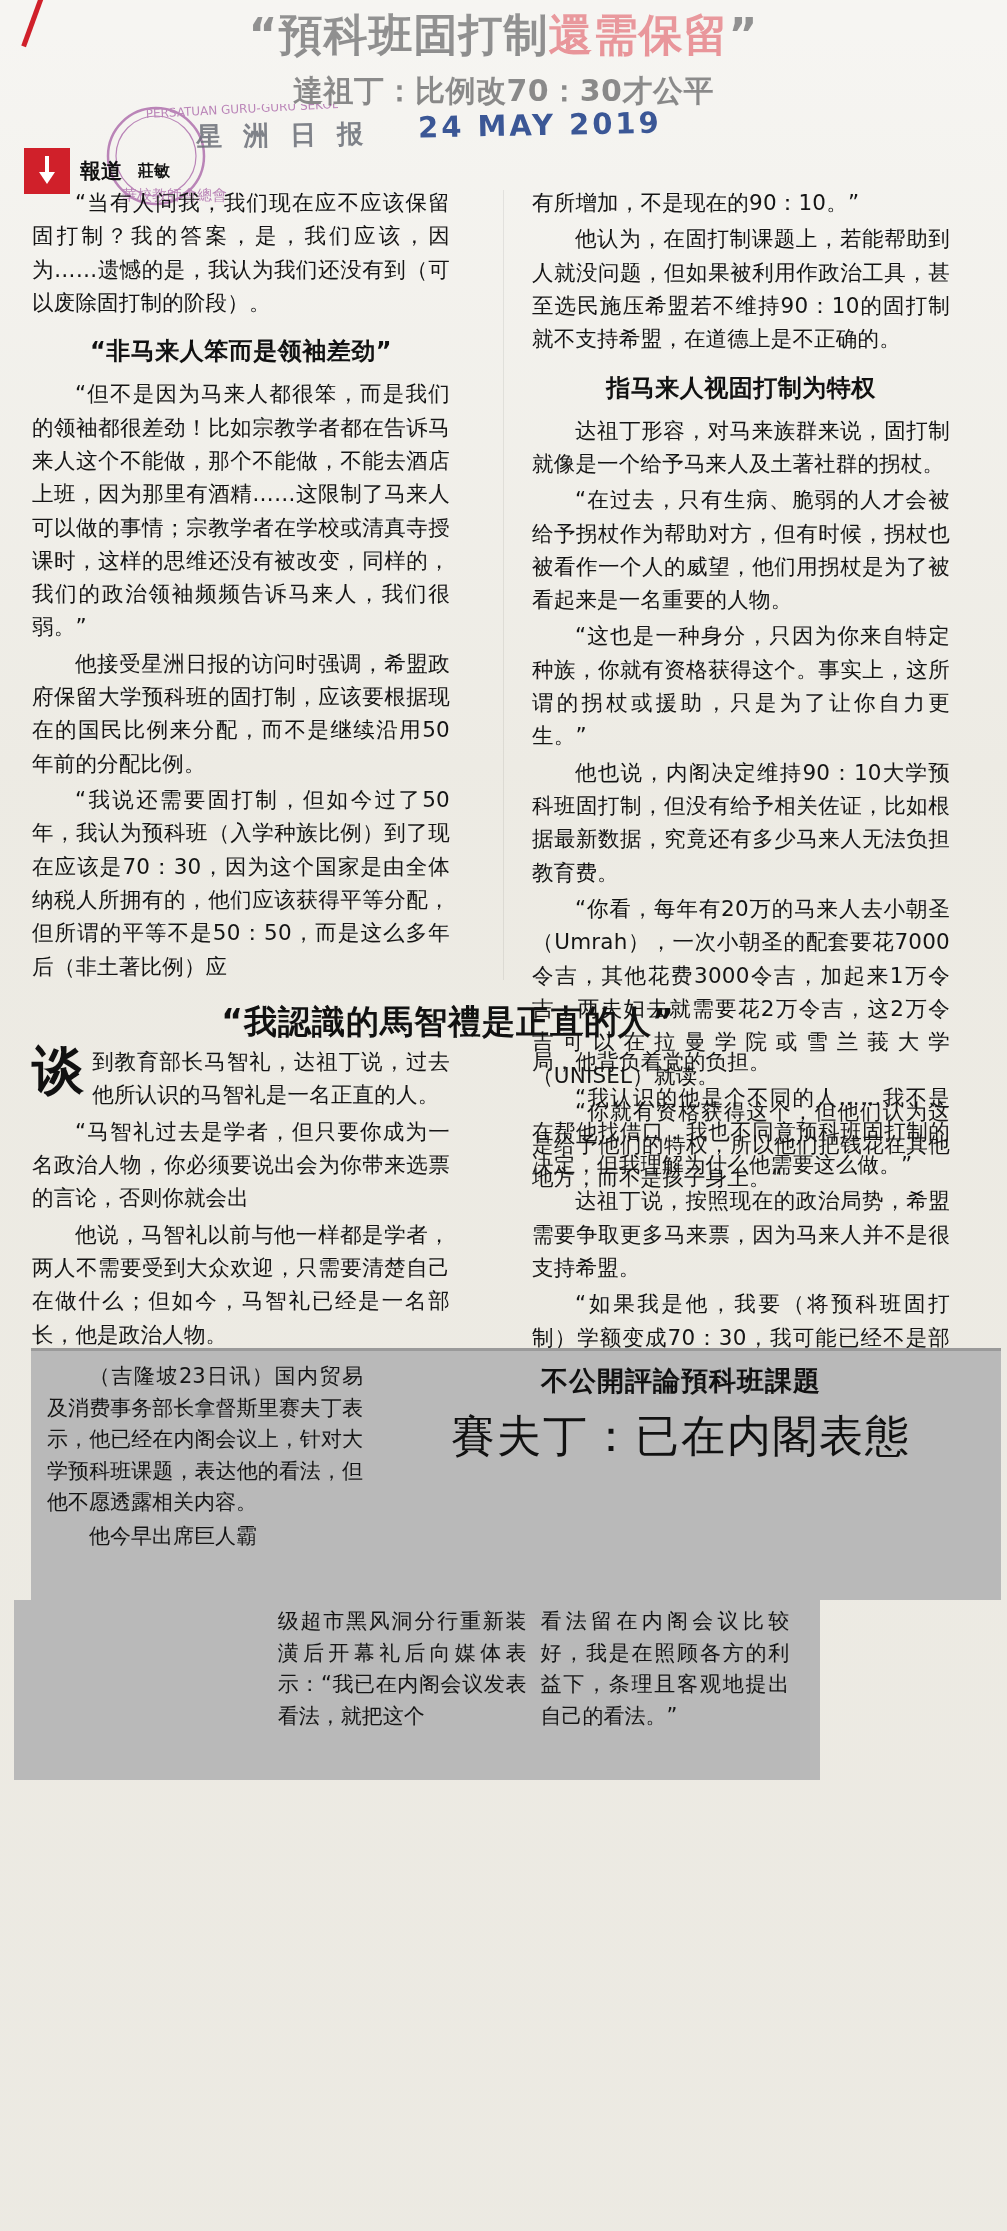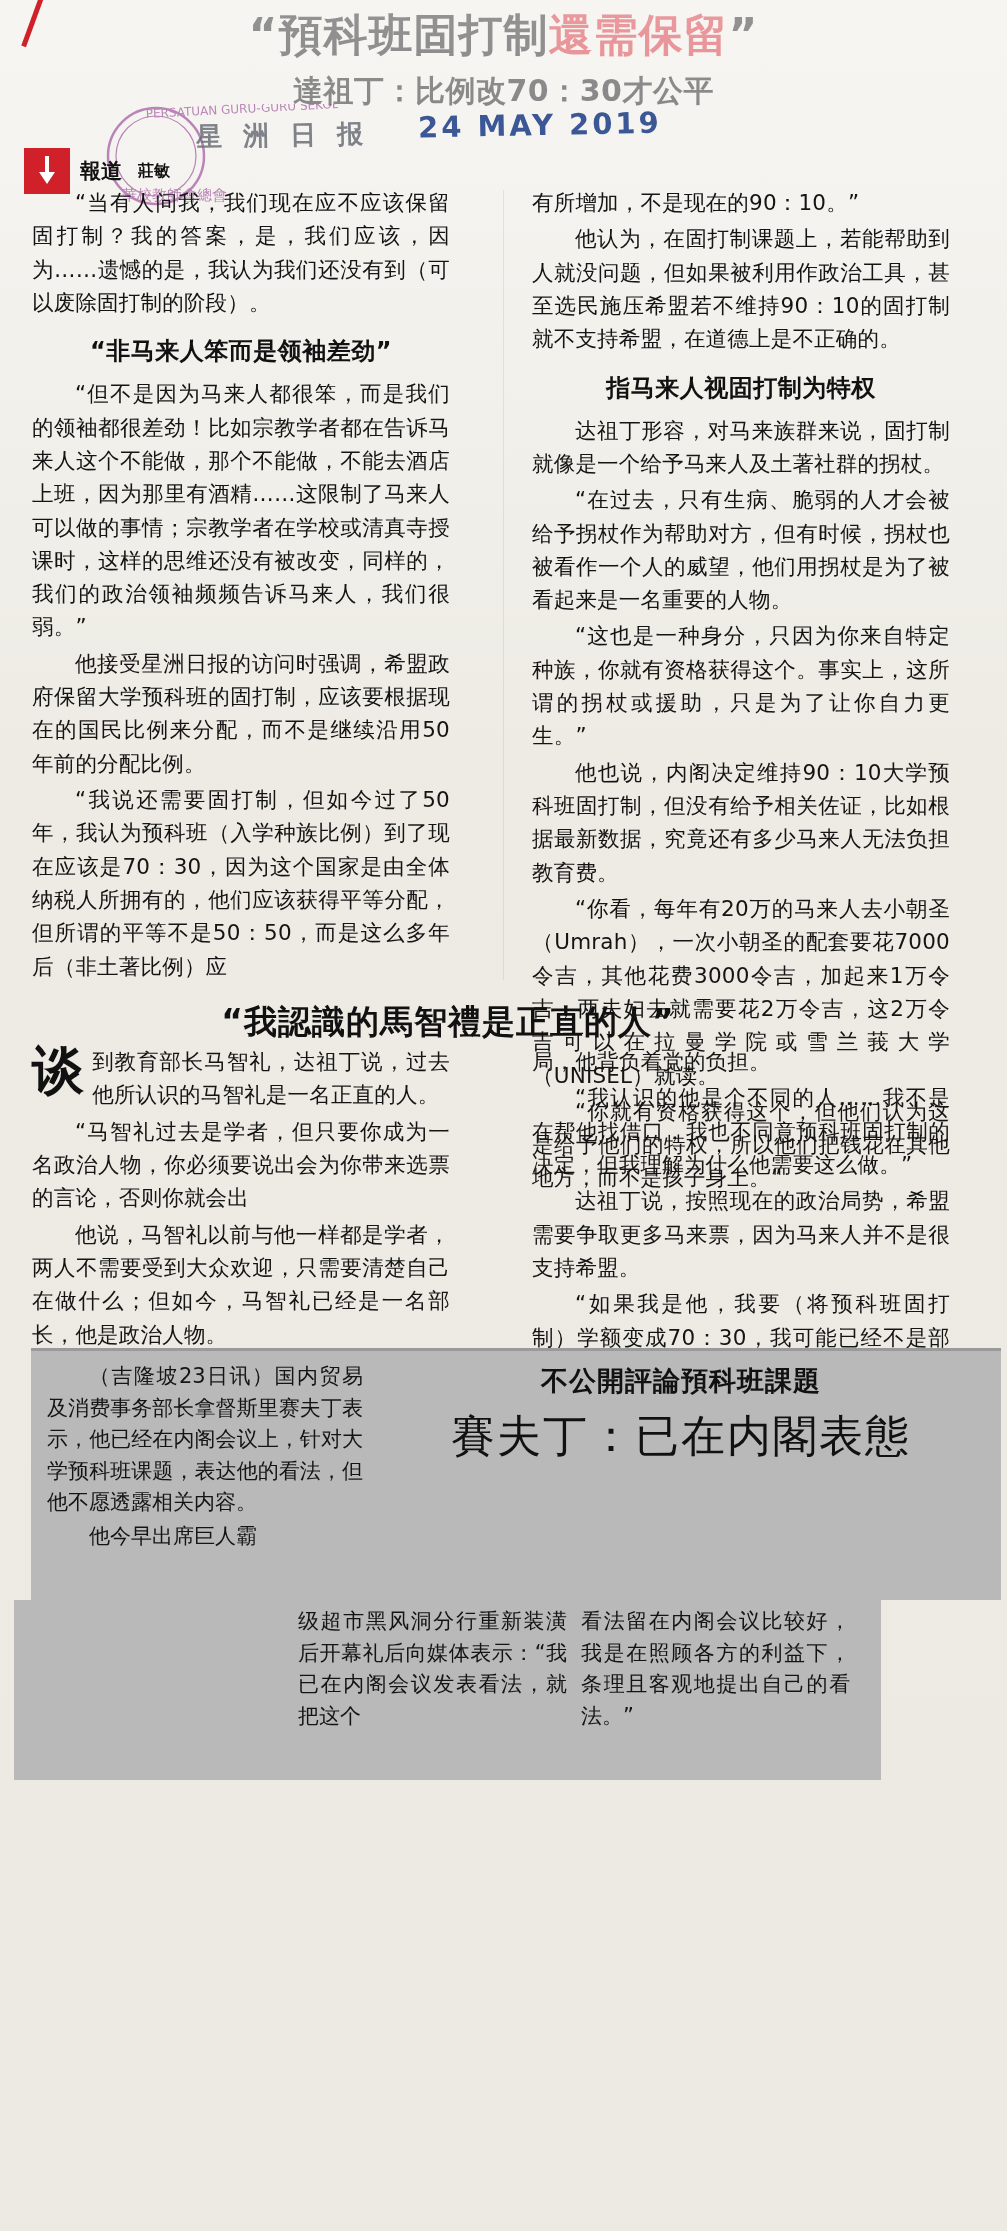--- a/index.html
+++ b/index.html
@@ -272,21 +272,21 @@
     line-height: 1.5;
     margin: 0 0 2px 0;
     text-align: justify;
     text-indent: 2em;
     color: #141414;
   }
   .bottom-cols {
     position: absolute;
     left: 14px;
     top: 1600px;
-    width: 867px;
+    width: 806px;
     display: flex;
     padding: 6px 16px 0 1px;
     box-sizing: border-box;
     background: #b9b9b9;
     height: 180px;
   }
   .bc-col {
     width: 33.3%;
     padding-right: 14px;
     box-sizing: border-box;

